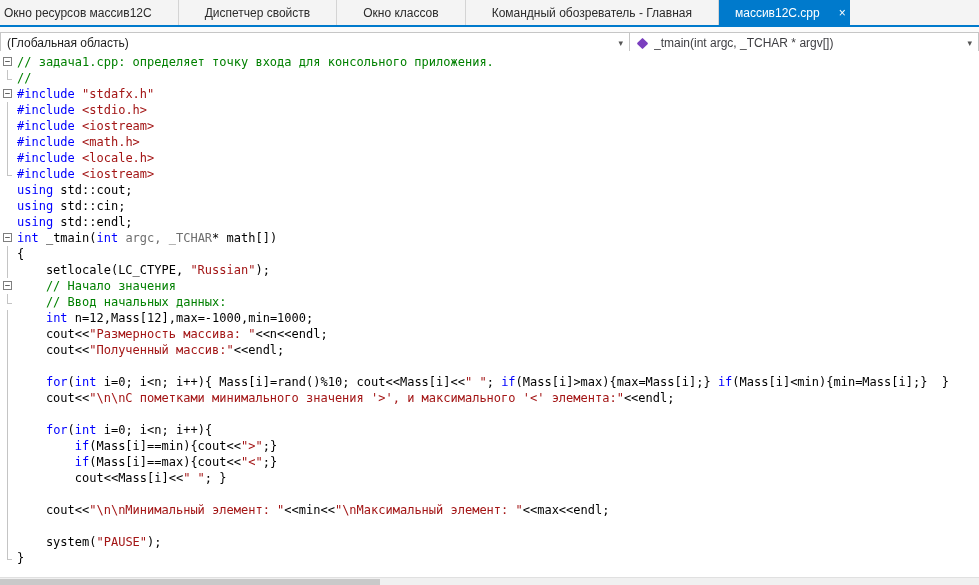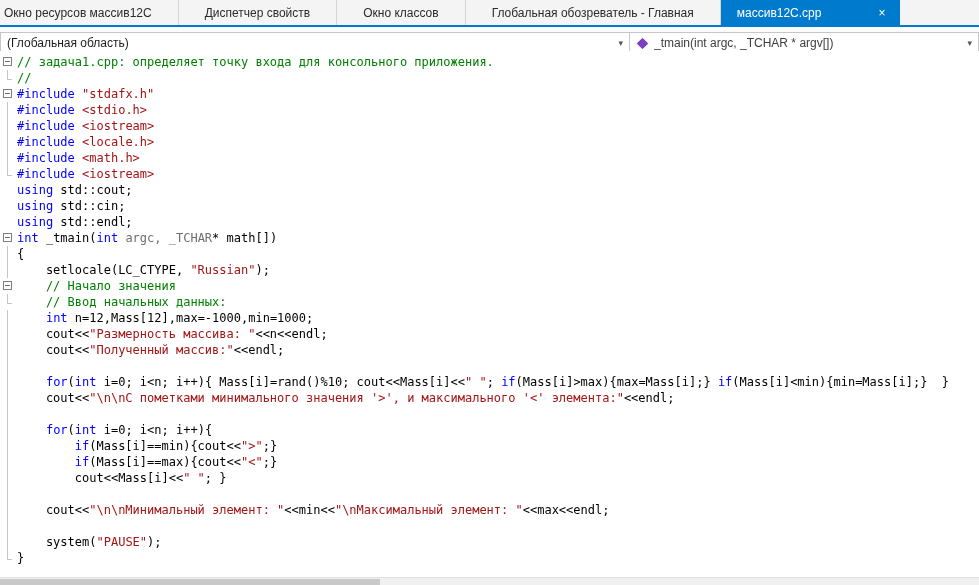--- a/index.html
+++ b/index.html
@@ -28,22 +28,21 @@
     font-size: 12px;
     color: #2b2b2b;
     border-right: 1px solid #d4d4d4;
     cursor: default;
   }
   .tab:first-child { padding-left: 4px; }
   .tab.active {
     background: var(--active-tab, #007acc);
     color: #ffffff;
     border-right: none;
-    padding: 0 12px 0 16px;
-    gap: 38px;
+    padding: 0 1px 0 16px;
   }
   .tab-close {
     margin-left: 16px;
     font-size: 12px;
     line-height: 12px;
     color: #ffffff;
     padding: 1px 3px;
   }
 
   
@@ -160,21 +159,21 @@
     <div class="tab">
       <span class="tab-label">Окно ресурсов массив12С</span>
     </div>
     <div class="tab">
       <span class="tab-label">Диспетчер свойств</span>
     </div>
     <div class="tab">
       <span class="tab-label">Окно классов</span>
     </div>
     <div class="tab">
-      <span class="tab-label">Глобальная обозреватель - Главная</span>
+      <span class="tab-label">Командный обозреватель - Главная</span>
     </div>
     <div class="tab active">
       <span class="tab-label">массив12C.cpp</span>
       <span class="tab-close">×</span>
     </div>
   </div>
 
   <div class="navbar">
     <div class="combo combo-scope">
       <span class="combo-label">(Глобальная область)</span>
@@ -187,22 +186,22 @@
     </div>
   </div>
 
   <div class="editor">
     <div id="code-area">
         <div class="code-line"><span class="line-margin"><span class="fold-box">−</span></span><span class="line-text"><span class="tok-c">// задача1.cpp: определяет точку входа для консольного приложения.</span></span></div>
         <div class="code-line"><span class="line-margin fold-end"></span><span class="line-text"><span class="tok-c">//</span></span></div>
         <div class="code-line"><span class="line-margin"><span class="fold-box">−</span></span><span class="line-text"><span class="tok-k">#include</span><span class="tok-p"> </span><span class="tok-s">"stdafx.h"</span></span></div>
         <div class="code-line"><span class="line-margin fold-v"></span><span class="line-text"><span class="tok-k">#include</span><span class="tok-p"> </span><span class="tok-s">&lt;stdio.h&gt;</span></span></div>
         <div class="code-line"><span class="line-margin fold-v"></span><span class="line-text"><span class="tok-k">#include</span><span class="tok-p"> </span><span class="tok-s">&lt;iostream&gt;</span></span></div>
+        <div class="code-line"><span class="line-margin fold-v"></span><span class="line-text"><span class="tok-k">#include</span><span class="tok-p"> </span><span class="tok-s">&lt;math.h&gt;</span></span></div>
         <div class="code-line"><span class="line-margin fold-v"></span><span class="line-text"><span class="tok-k">#include</span><span class="tok-p"> </span><span class="tok-s">&lt;locale.h&gt;</span></span></div>
-        <div class="code-line"><span class="line-margin fold-v"></span><span class="line-text"><span class="tok-k">#include</span><span class="tok-p"> </span><span class="tok-s">&lt;math.h&gt;</span></span></div>
         <div class="code-line"><span class="line-margin fold-end"></span><span class="line-text"><span class="tok-k">#include</span><span class="tok-p"> </span><span class="tok-s">&lt;iostream&gt;</span></span></div>
         <div class="code-line"><span class="line-margin"></span><span class="line-text"><span class="tok-k">using</span><span class="tok-p"> std::cout;</span></span></div>
         <div class="code-line"><span class="line-margin"></span><span class="line-text"><span class="tok-k">using</span><span class="tok-p"> std::cin;</span></span></div>
         <div class="code-line"><span class="line-margin"></span><span class="line-text"><span class="tok-k">using</span><span class="tok-p"> std::endl;</span></span></div>
         <div class="code-line"><span class="line-margin"><span class="fold-box">−</span></span><span class="line-text"><span class="tok-k">int</span><span class="tok-p"> _tmain(</span><span class="tok-k">int</span><span class="tok-g"> argc, _TCHAR</span><span class="tok-p">* math[])</span></span></div>
         <div class="code-line"><span class="line-margin fold-v"></span><span class="line-text"><span class="tok-p">{</span></span></div>
         <div class="code-line"><span class="line-margin fold-v"></span><span class="line-text"><span class="tok-p">    setlocale(LC_CTYPE, </span><span class="tok-s">"Russian"</span><span class="tok-p">);</span></span></div>
         <div class="code-line"><span class="line-margin"><span class="fold-box">−</span></span><span class="line-text"><span class="tok-c">    // Начало значения</span></span></div>
         <div class="code-line"><span class="line-margin fold-end"></span><span class="line-text"><span class="tok-c">    // Ввод начальных данных:</span></span></div>
         <div class="code-line"><span class="line-margin fold-v"></span><span class="line-text"><span class="tok-p">    </span><span class="tok-k">int</span><span class="tok-p"> n=12,Mass[12],max=-1000,min=1000;</span></span></div>

